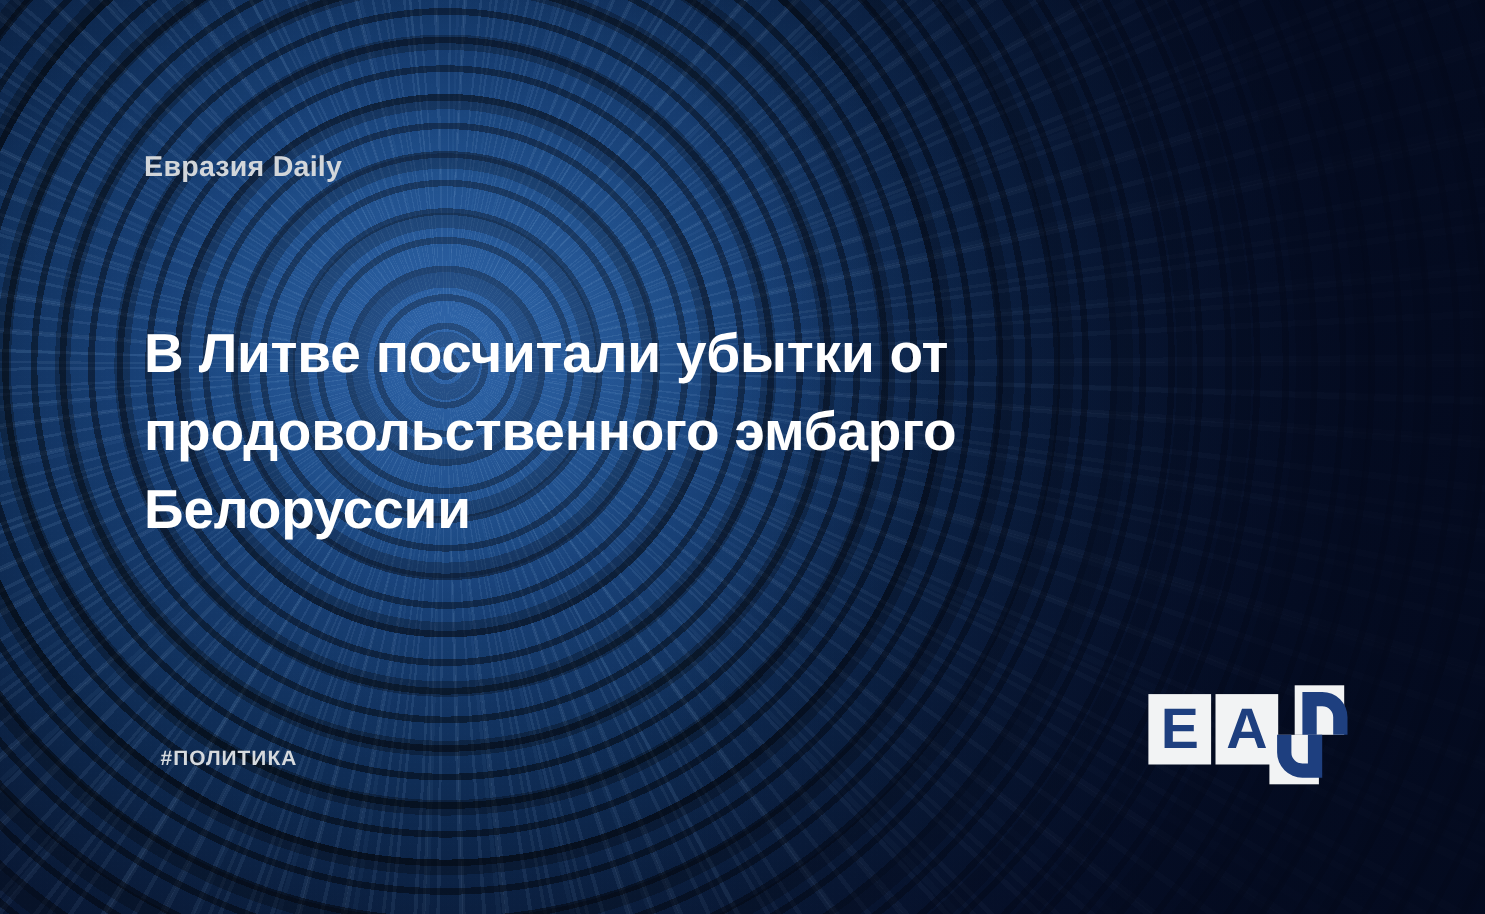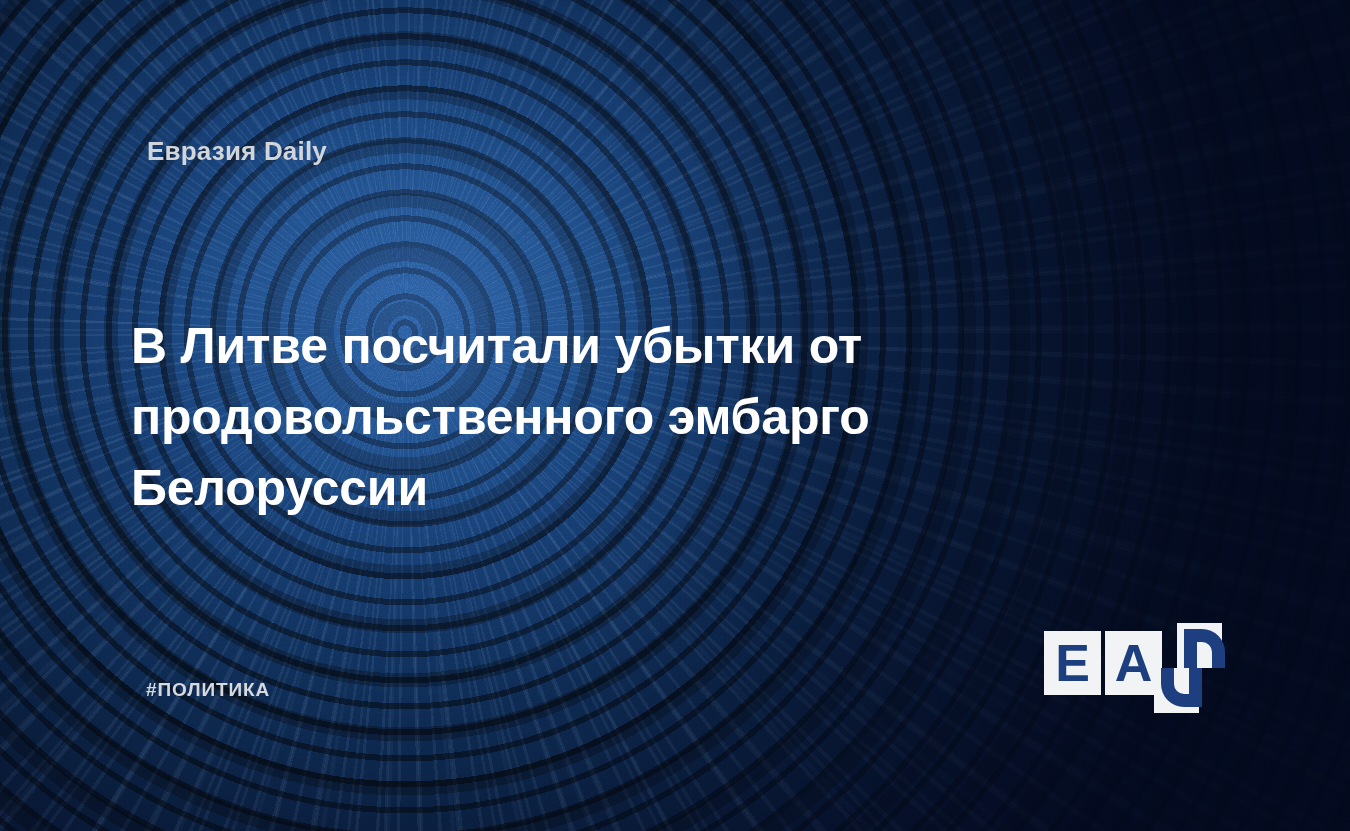--- a/index.html
+++ b/index.html
@@ -132,33 +132,33 @@
 
   
   .content {
     position: absolute;
     inset: 0;
     z-index: 5;
   }
 
   .brand {
     position: absolute;
-    left: 147px;
+    left: 131px;
     top: 136px;
     font-size: 26px;
     font-weight: bold;
     letter-spacing: .2px;
     color: #d2d6da;
     white-space: nowrap;
   }
 
   .headline {
     position: absolute;
     left: 131px;
-    top: 277px;
+    top: 252px;
     width: 960px;
     font-size: 50px;
     line-height: 1.42;
     font-weight: bold;
     color: #ffffff;
     letter-spacing: -0.2px;
   }
 
   .tag {
     position: absolute;

